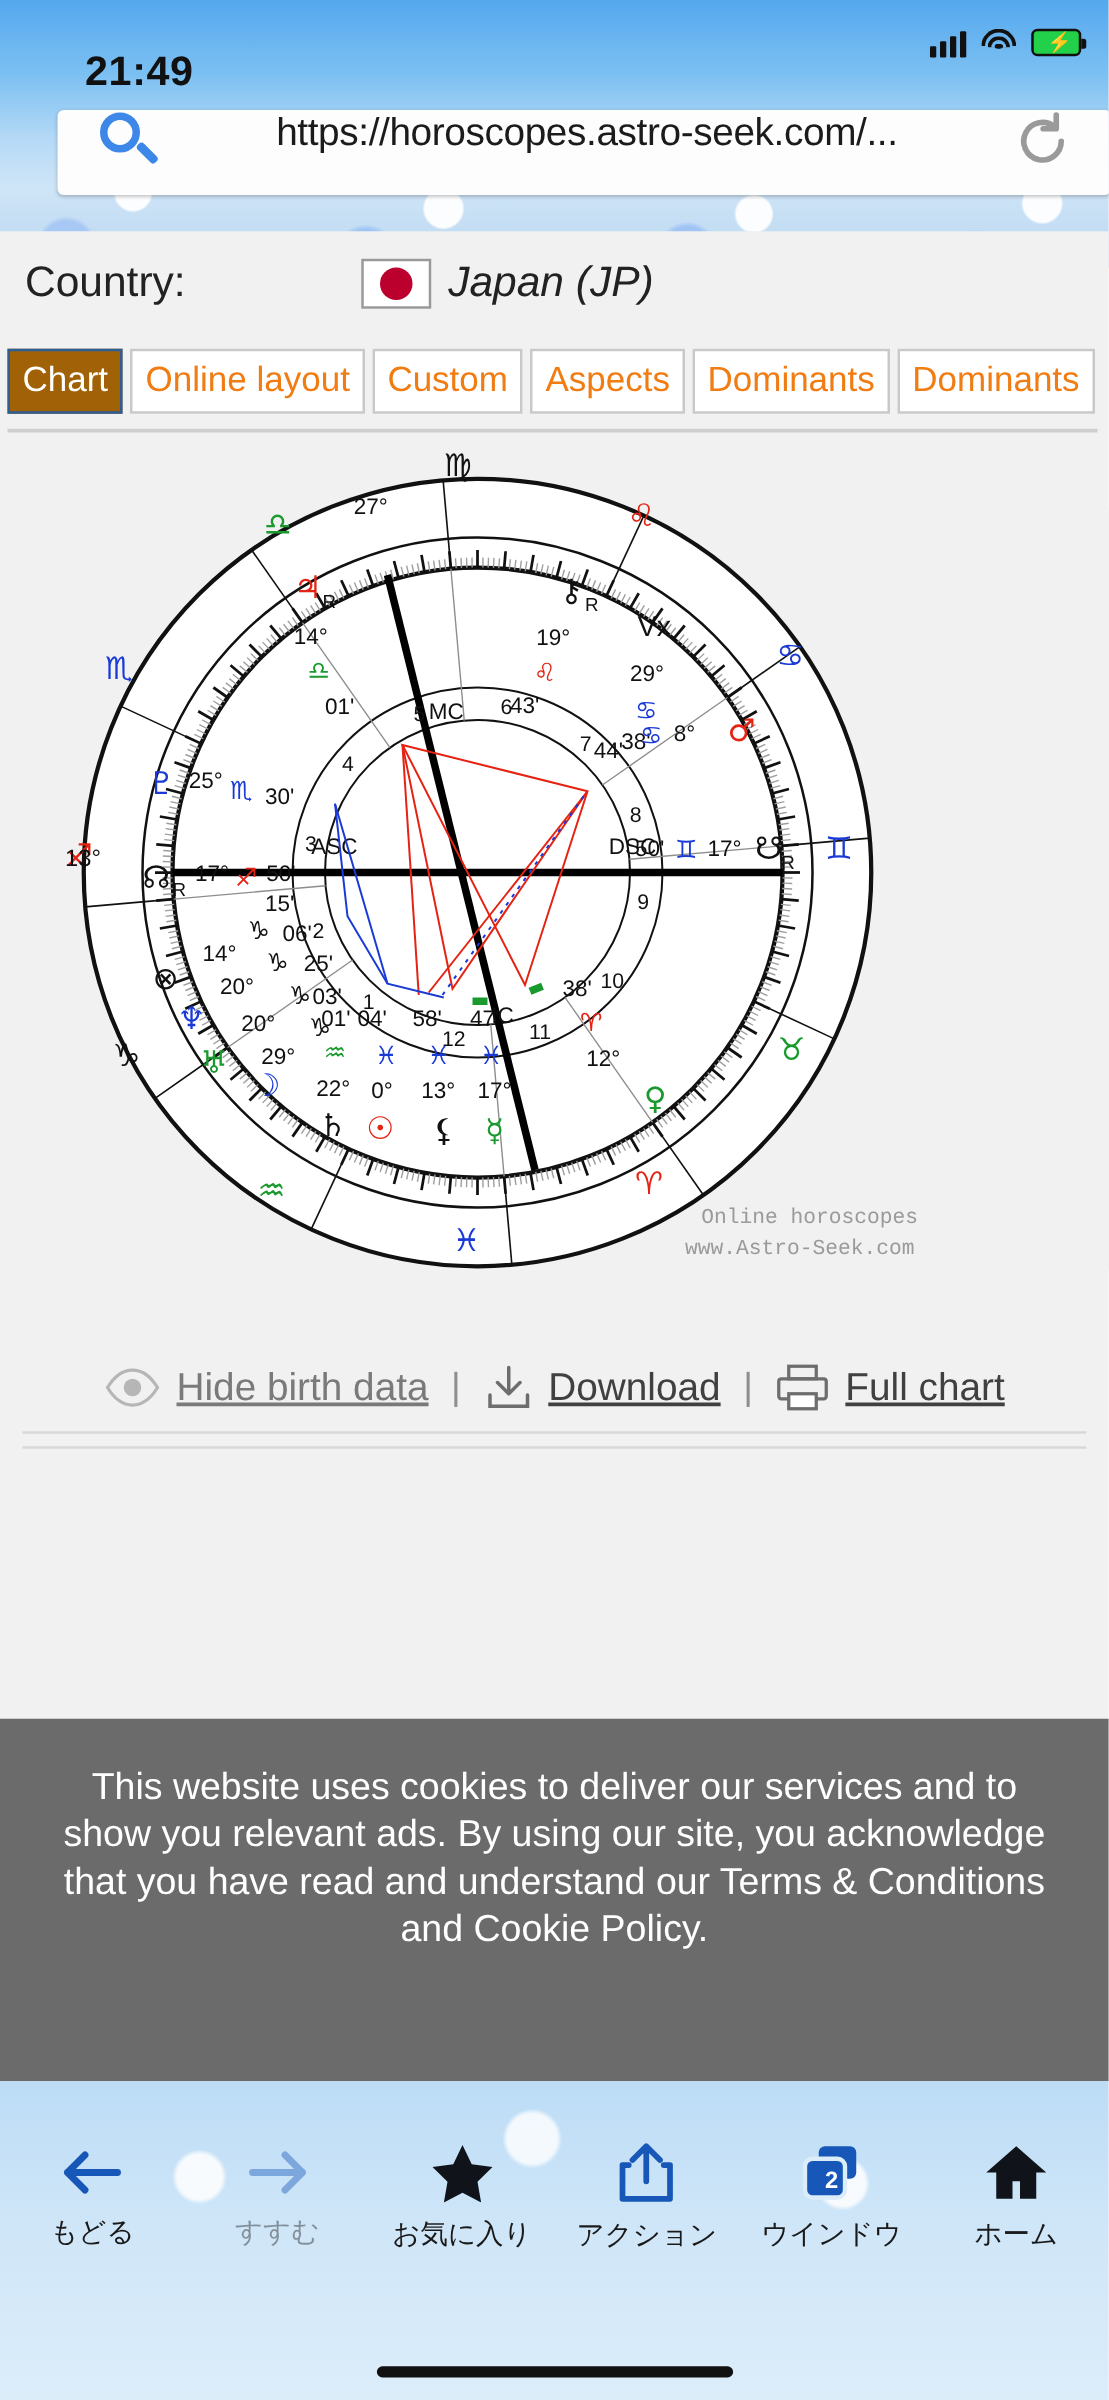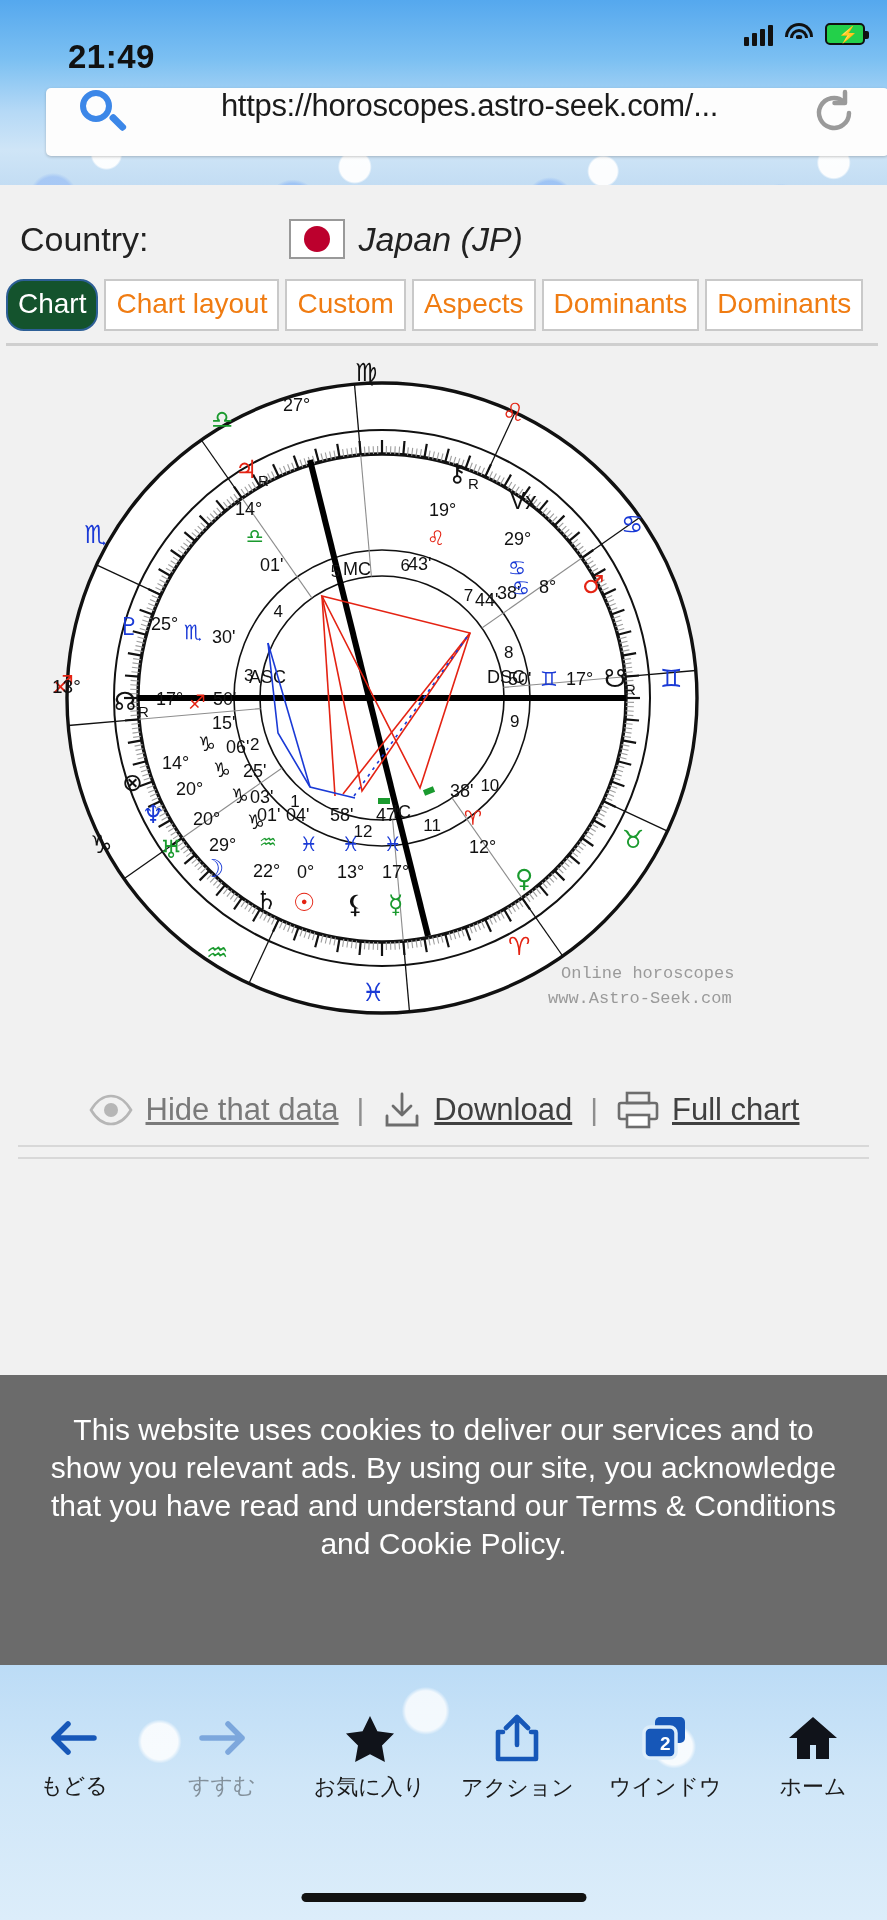--- a/index.html
+++ b/index.html
@@ -64,37 +64,37 @@
   }
   .reload { width:50px; height:50px; margin-right:30px; flex:none; }
 
   
   #page {
     position:absolute; left:0; top:185px; width:887px; height:1195px;
     background:#f1f1f1;
   }
   #country-row {
     position:absolute; left:0; top:22px; width:704px; height:64px;
-    display:flex; align-items:center;
+    display:flex; align-items:flex-start;
   }
   #country-label { margin-left:20px; font-size:34px; color:#222; }
   #flag {
     margin-left:140px; width:56px; height:40px; background:#fff; border:2px solid #999;
     display:flex; align-items:center; justify-content:center; flex:none;
   }
   #flag i { display:block; width:26px; height:26px; border-radius:50%; background:#bc002d; }
   #country-name { margin-left:14px; font-size:34px; font-style:italic; color:#222; }
 
   #tabs { position:absolute; left:6px; top:94px; display:flex; align-items:flex-end; }
   .tab {
     border:2px solid #c9c9c9; background:#fff; color:#f07c12;
     font-size:28px; padding:9px 10px 11px; margin-right:6px; line-height:1;
     white-space:nowrap;
   }
-  .tab.active { background:#14532d; color:#fff; border-color:#2d5f96;border-radius:18px; }
+  .tab.active { background:#a16207; color:#fff; border-color:#2d5f96; }
   #tabs-underline { position:absolute; left:6px; top:158px; width:872px; height:3px; background:#cfcfcf; }
 
   
   #chart-wrap { position:absolute; left:10px; top:168px; width:867px; height:700px; }
   #chart-wrap svg { display:block; }
   .credit { font-family:"Liberation Mono", monospace; font-size:17px; fill:#9a9a9a; }
 
   
   #actions {
     position:absolute; left:0; top:880px; width:887px; height:90px;
@@ -173,21 +173,21 @@
   <div id="country-row">
     <span id="country-label">Country:</span>
     <span id="flag">
         <i></i>
       </span>
     <span id="country-name">Japan (JP)</span>
   </div>
 
   <div id="tabs">
     <div class="tab active">Chart</div>
-    <div class="tab">Chart layout</div>
+    <div class="tab">Online layout</div>
     <div class="tab">Custom</div>
     <div class="tab">Aspects</div>
     <div class="tab">Dominants</div>
     <div class="tab">Dominants</div>
   </div>
   <div id="tabs-underline"></div>
 
   <div id="chart-wrap">
   <svg width="867" height="700" viewBox="0 0 867 700">
     <defs>
@@ -776,21 +776,21 @@
     <text x="538" y="650" class="credit">www.Astro-Seek.com</text>
   </svg>
   </div>
 
   <div id="actions">
     <div class="act">
       <svg width="46" height="34" viewBox="0 0 46 34">
         <path d="M3 17C9 7 16 3 23 3s14 4 20 14c-6 10-13 14-20 14S9 27 3 17z" fill="none" stroke="#b6b6b6" stroke-width="2.6"></path>
         <circle cx="23" cy="17" r="7" fill="#b6b6b6"></circle>
       </svg>
-      <span class="act-label grey">Hide that data</span>
+      <span class="act-label grey">Hide birth data</span>
     </div>
     <span class="sep">|</span>
     <div class="act">
       <svg width="40" height="38" viewBox="0 0 40 38">
         <path d="M20 3v19M11 15l9 9 9-9" fill="none" stroke="#6d6d6d" stroke-width="2.8" stroke-linecap="round" stroke-linejoin="round"></path>
         <path d="M5 25v9h30v-9" fill="none" stroke="#6d6d6d" stroke-width="2.8" stroke-linecap="round"></path>
       </svg>
       <span class="act-label">Download</span>
     </div>
     <span class="sep">|</span>

